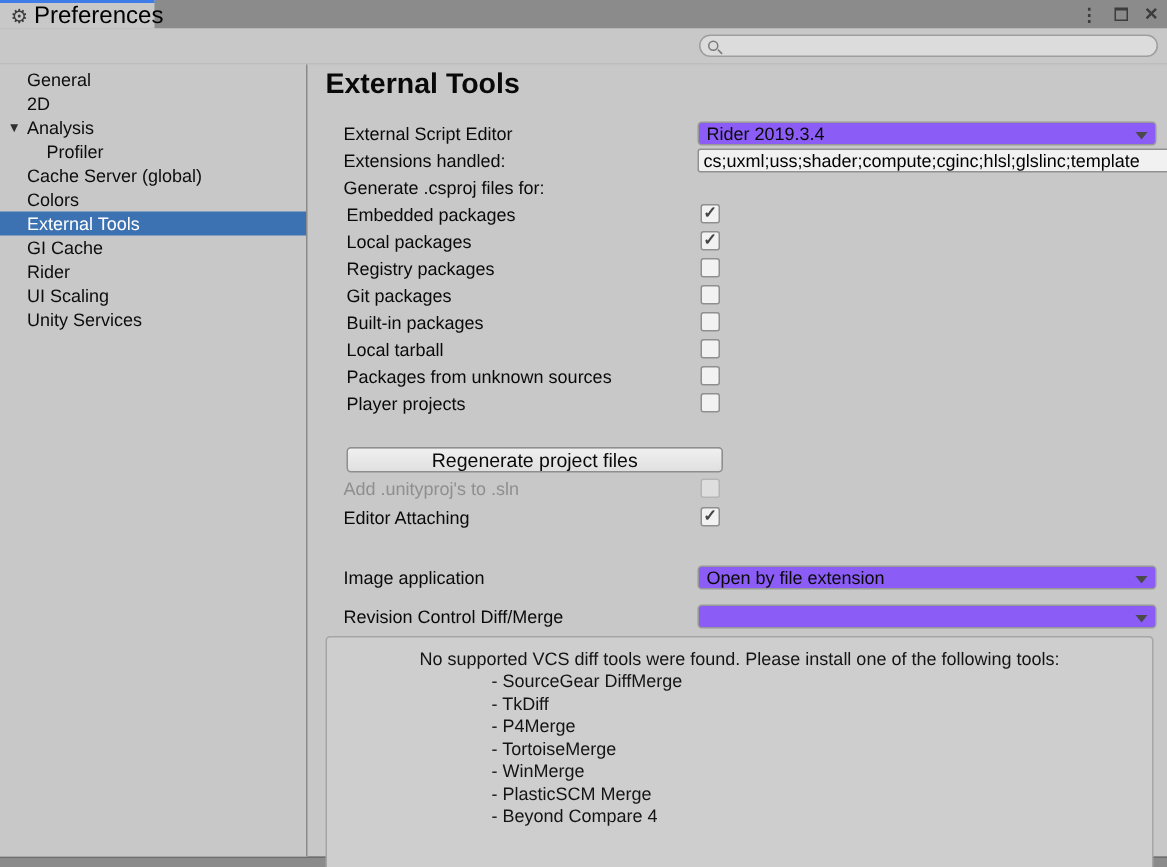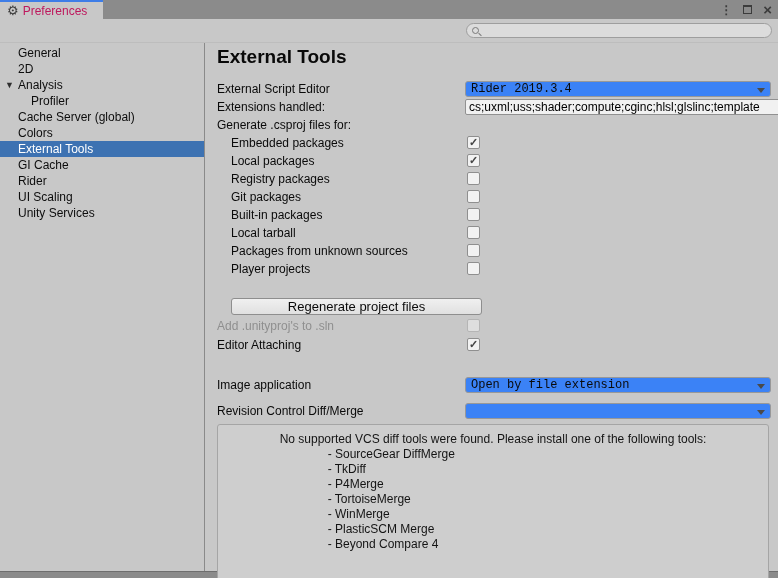--- a/index.html
+++ b/index.html
@@ -7,21 +7,21 @@
   body { font-family:"Liberation Sans", sans-serif; font-size:12px; color:#0a0a0a; }
 
   .window { position:relative; width:778px; height:578px; background:#c8c8c8; overflow:hidden; }
 
   
   .tabstrip { position:relative; height:19px; background:#8b8b8b; }
   .tab { position:absolute; left:0; top:0; width:103px; height:19px;
          background:#c8c8c8; border-top:2px solid #3e7de7;
          display:flex; align-items:center; padding-left:7px; }
   .gear { font-size:13px; line-height:13px; color:#3c3c3c; margin-right:4px; }
-  .tab-label { font-size:12px; color:#be185d; }
+  .tab-label { font-size:16px; color:#000000; }
   .win-controls { position:absolute; right:6px; top:0; height:19px; display:flex; align-items:center; gap:11px; }
   .wc { color:#3c3c3c; cursor:default; }
   .wc-menu { font-size:12px; font-weight:bold; line-height:12px; }
   .maxbox { display:block; width:9px; height:9px; border:1px solid #3c3c3c; border-top:2px solid #3c3c3c; }
   .wc-close { font-size:15px; line-height:15px; font-weight:bold; }
 
   
   .toolbar { position:relative; height:24px; background:#c8c8c8; border-bottom:1px solid #bdbdbd; }
   .searchbox { position:absolute; right:6px; top:4px; width:306px; height:15px;
                background:#dcdcdc; border:1px solid #9e9e9e; border-radius:8px;
@@ -39,29 +39,29 @@
   .side-item { position:relative; height:16px; line-height:16px; padding-left:18px;
                color:#0d0d0d; cursor:default; white-space:nowrap; }
   .side-item.sub { padding-left:31px; }
   .side-item.selected { background:#3d72b2; color:#ffffff; }
   .fold { position:absolute; left:5px; top:0; font-size:9px; line-height:16px; color:#2f2f2f; }
 
   .main { position:relative; flex:1; padding:3px 0 0 12px; }
   h1 { font-size:19px; line-height:22px; font-weight:bold; color:#090909; margin-bottom:13px; }
 
   .setting-row { position:relative; height:16px; margin-bottom:2px; }
-  .row-label { position:absolute; left:0; top:0; line-height:16px; white-space:nowrap; }
+  .row-label { position:absolute; left:12px; top:0; line-height:16px; white-space:nowrap; }
   .row-label.indent { left:14px; }
   .row-label.disabled { color:#8f8f8f; }
 
   .ctrl { position:absolute; left:248px; top:0; }
 
-  .dropdown { width:306px; height:16px; background:#3b82f6; border:1px solid #989898;
+  .dropdown { width:306px; height:16px; background:#8b5cf6; border:1px solid #989898;
               border-radius:3px; position:relative; display:flex; align-items:center;
-              padding:0 16px 0 5px; cursor:default;font-family:Liberation Mono, monospace; }
+              padding:0 16px 0 5px; cursor:default; }
   .dd-value { font-size:12px; line-height:14px; white-space:nowrap; overflow:hidden; }
   .dd-arrow { position:absolute; right:5px; top:6px; width:0; height:0;
               border-left:4px solid transparent; border-right:4px solid transparent;
               border-top:5px solid #4a4a4a; }
 
   .textfield { width:334px; height:16px; background:#f1f1f1; border:1px solid #919191;
                border-radius:2px; font-family:"Liberation Sans", sans-serif; font-size:12px;
                padding:0 3px; outline:none; white-space:nowrap; overflow:hidden; }
 
   .checkbox { position:absolute; left:250px; top:1px; width:13px; height:13px;

